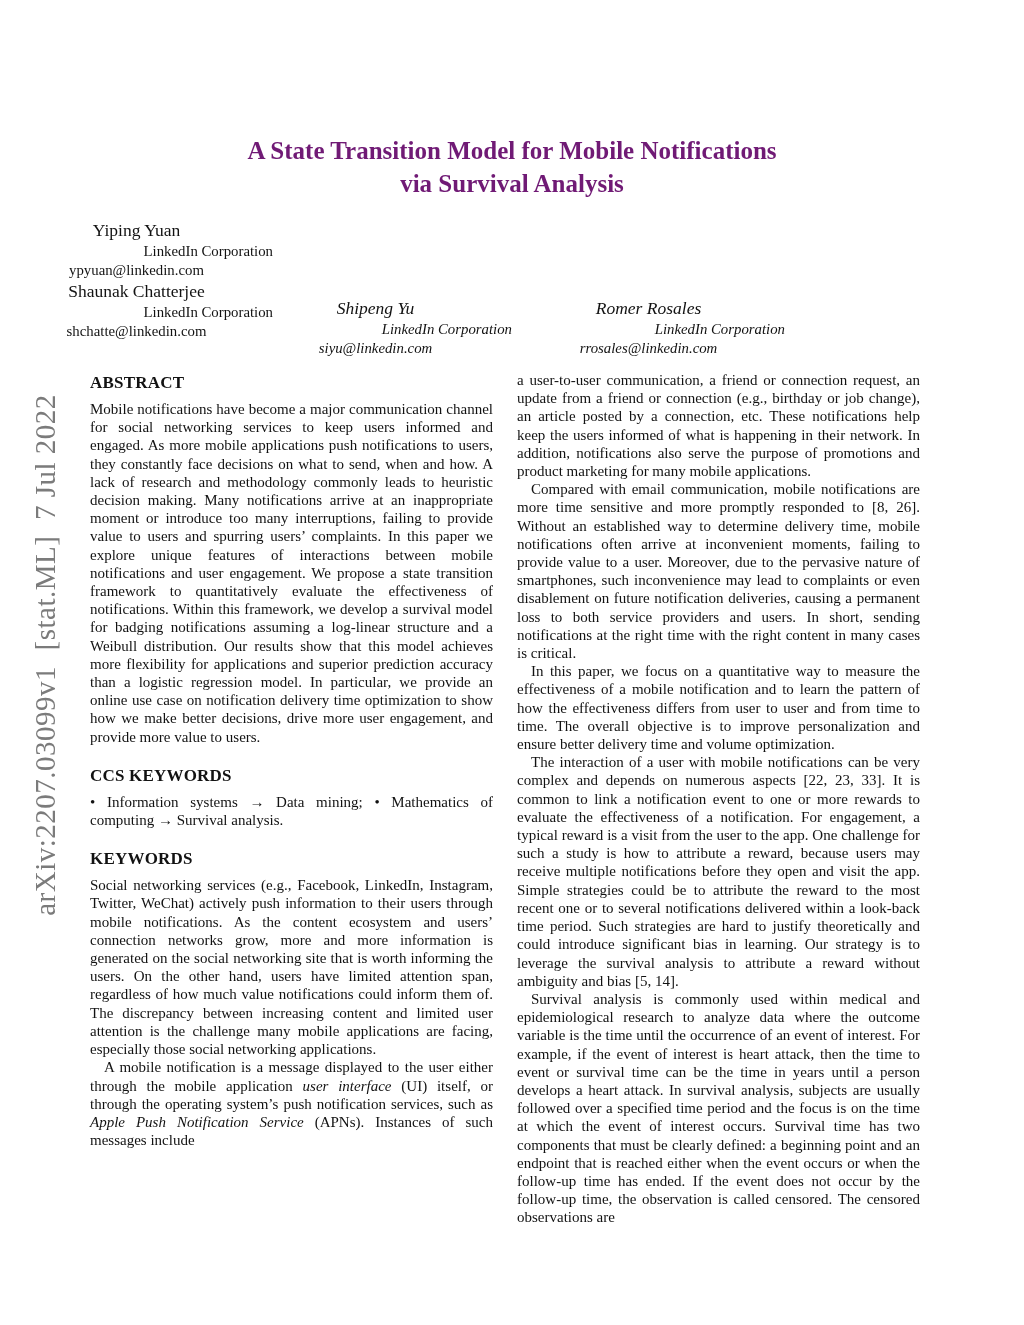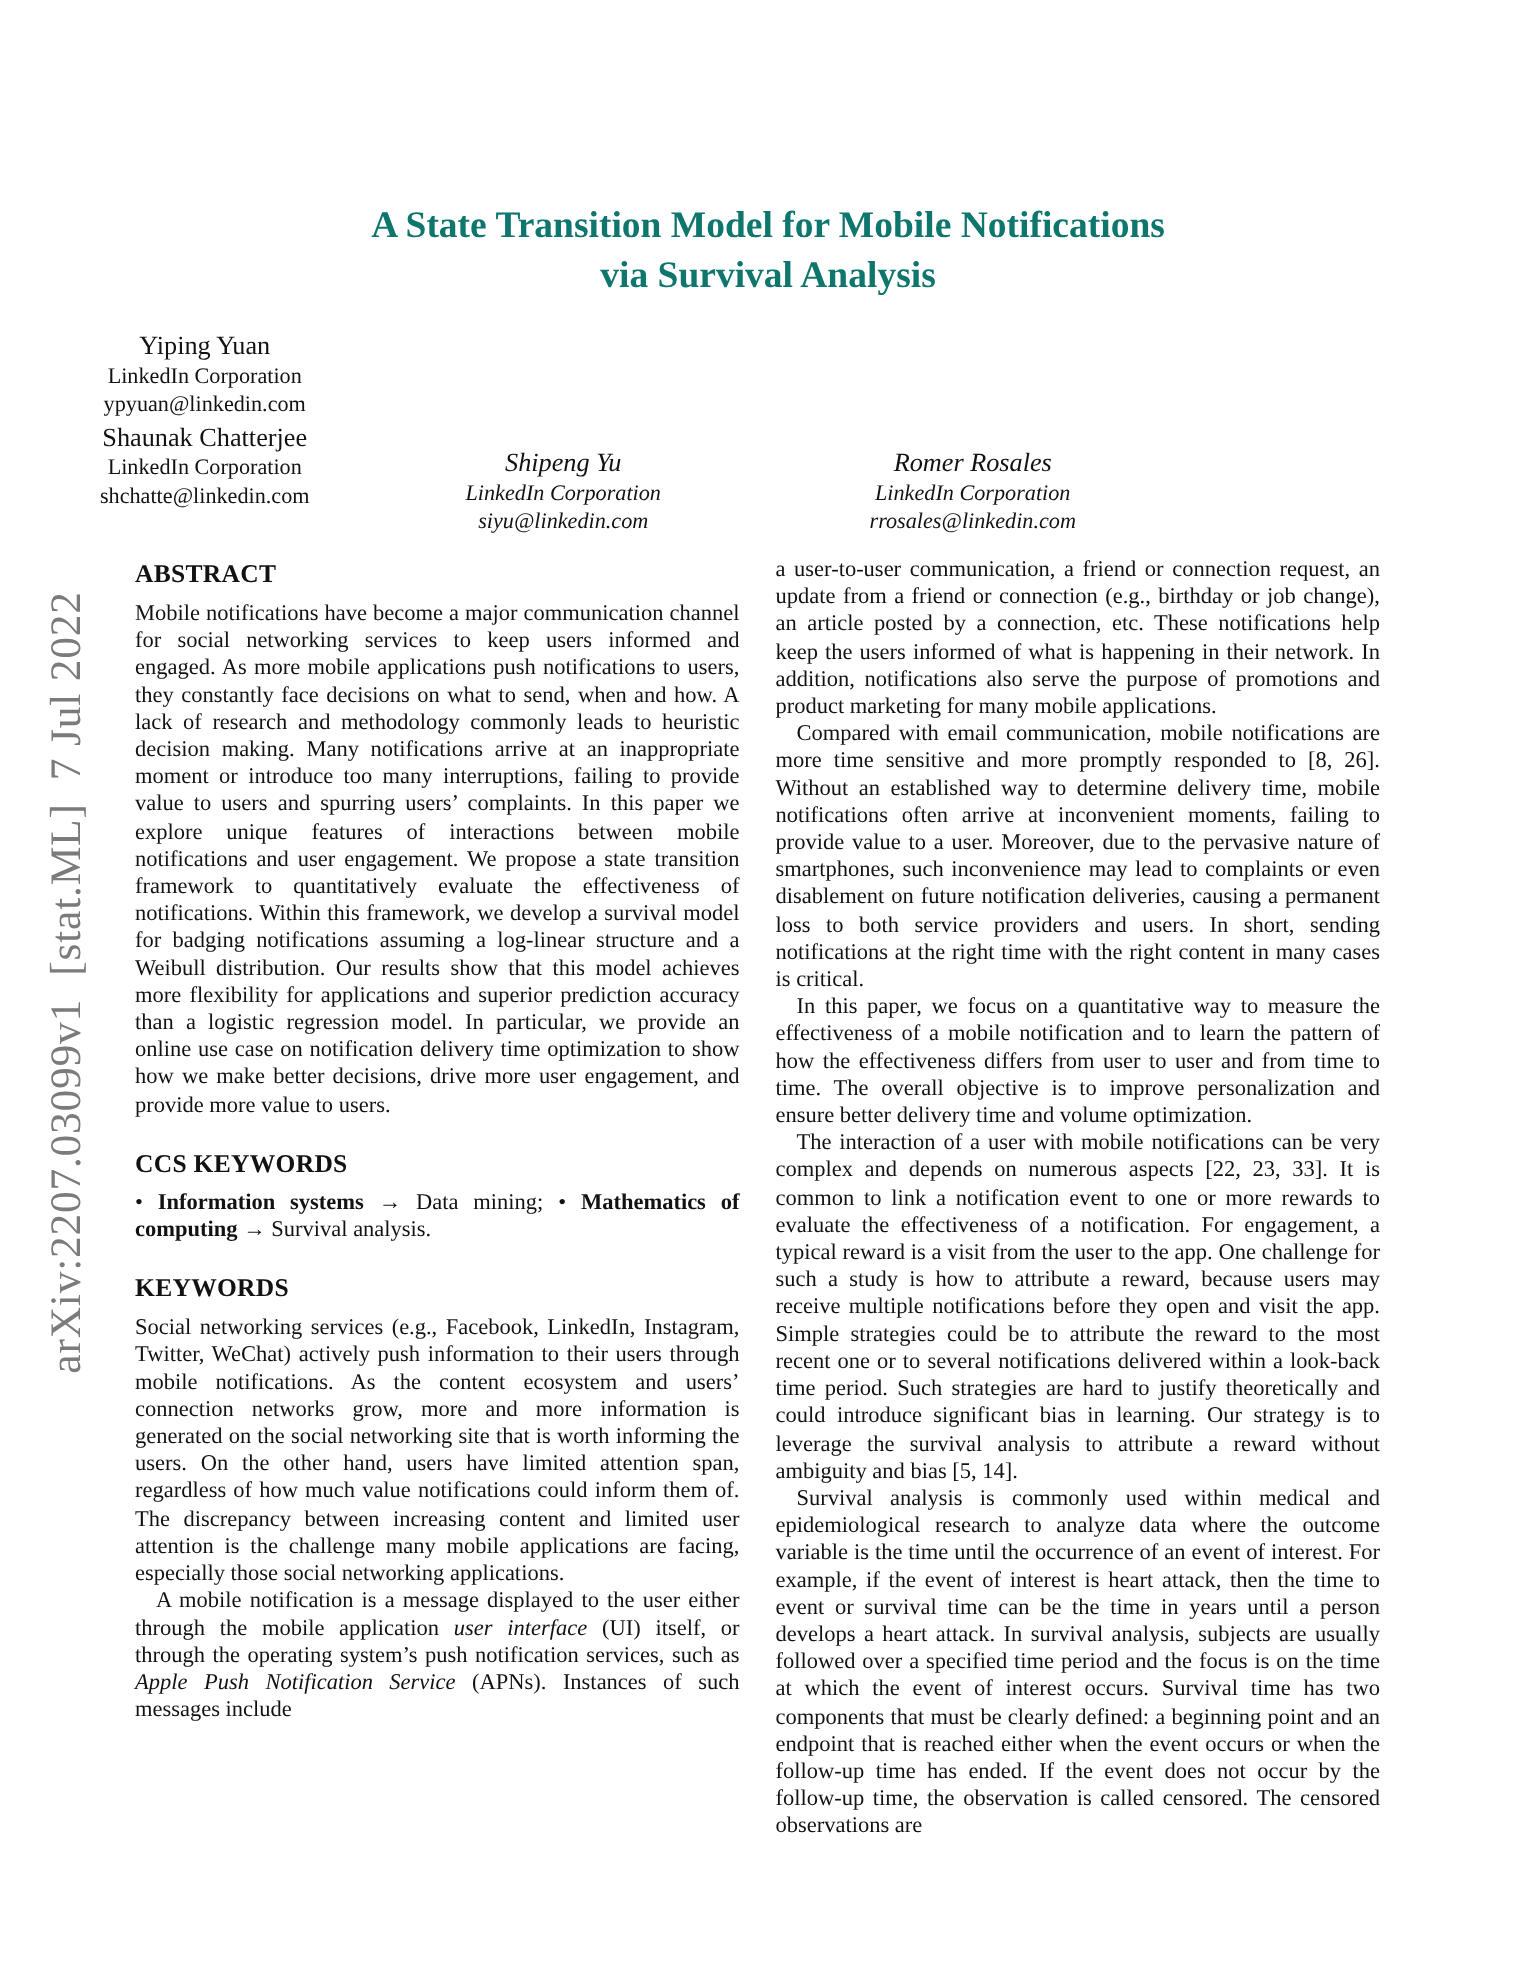--- a/index.html
+++ b/index.html
@@ -27,34 +27,34 @@
     position: absolute;
     top: 134px;
     left: 0;
     width: 100%;
     text-align: center;
   }
   .title-line {
     font-size: 25px;
     font-weight: bold;
     line-height: 33px;
-    color: #0f766e;
+    color: #701a75;
   }
   .authors-row {
     position: absolute;
     left: 0;
     width: 100%;
     display: flex;
     justify-content: center;
   }
   .authors-row.row1 { top: 219px; flex-direction: column; }
   .authors-row.row2 { top: 297px; font-style: italic; }
   .author-card { width: 273px; text-align: center; }
   .author-name { font-size: 17.5px; line-height: 23px; }
-  .author-affil { font-size: 14.8px; line-height: 19px; }
+  .author-affil { font-size: 14.8px; line-height: 19px; text-align: right; }
   .author-email { font-size: 14.8px; line-height: 19px; }
   .columns {
     position: absolute;
     top: 371px;
     left: 90px;
     width: 846px;
     display: flex;
     gap: 24px;
   }
   .col {
@@ -70,21 +70,21 @@
     font-weight: bold;
     letter-spacing: 0.2px;
     margin: 20px 0 7px 0;
     text-align: left;
     line-height: 20px;
   }
   .section-heading.first { margin-top: 2px; }
   .section-heading .sec-num { display: inline-block; margin-right: 17px; }
   p.body-text { margin: 0; }
   p.indent { text-indent: 14px; }
-  .bold { font-weight: bold; }
+  .bold { font-weight: normal; }
   .ital { font-style: italic; margin-top: 40px; }
 </style>
 </head>
 <body>
 
 <div class="page">
 
   <div class="arxiv-stamp">arXiv:2207.03099v1  [stat.ML]  7 Jul 2022</div>
 
   <div class="title-block">

